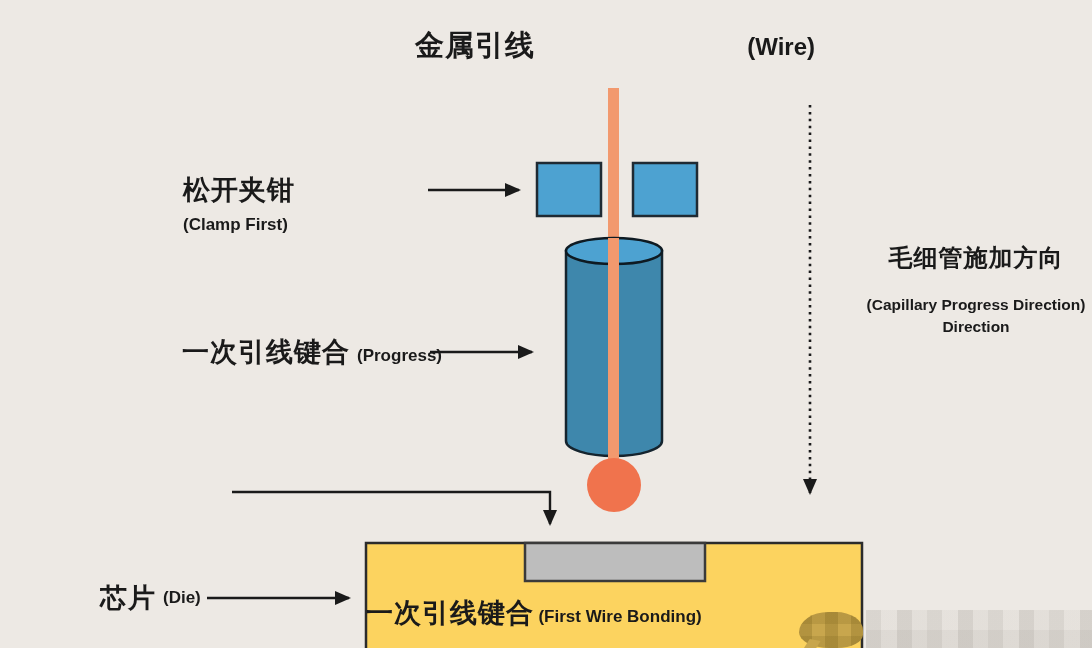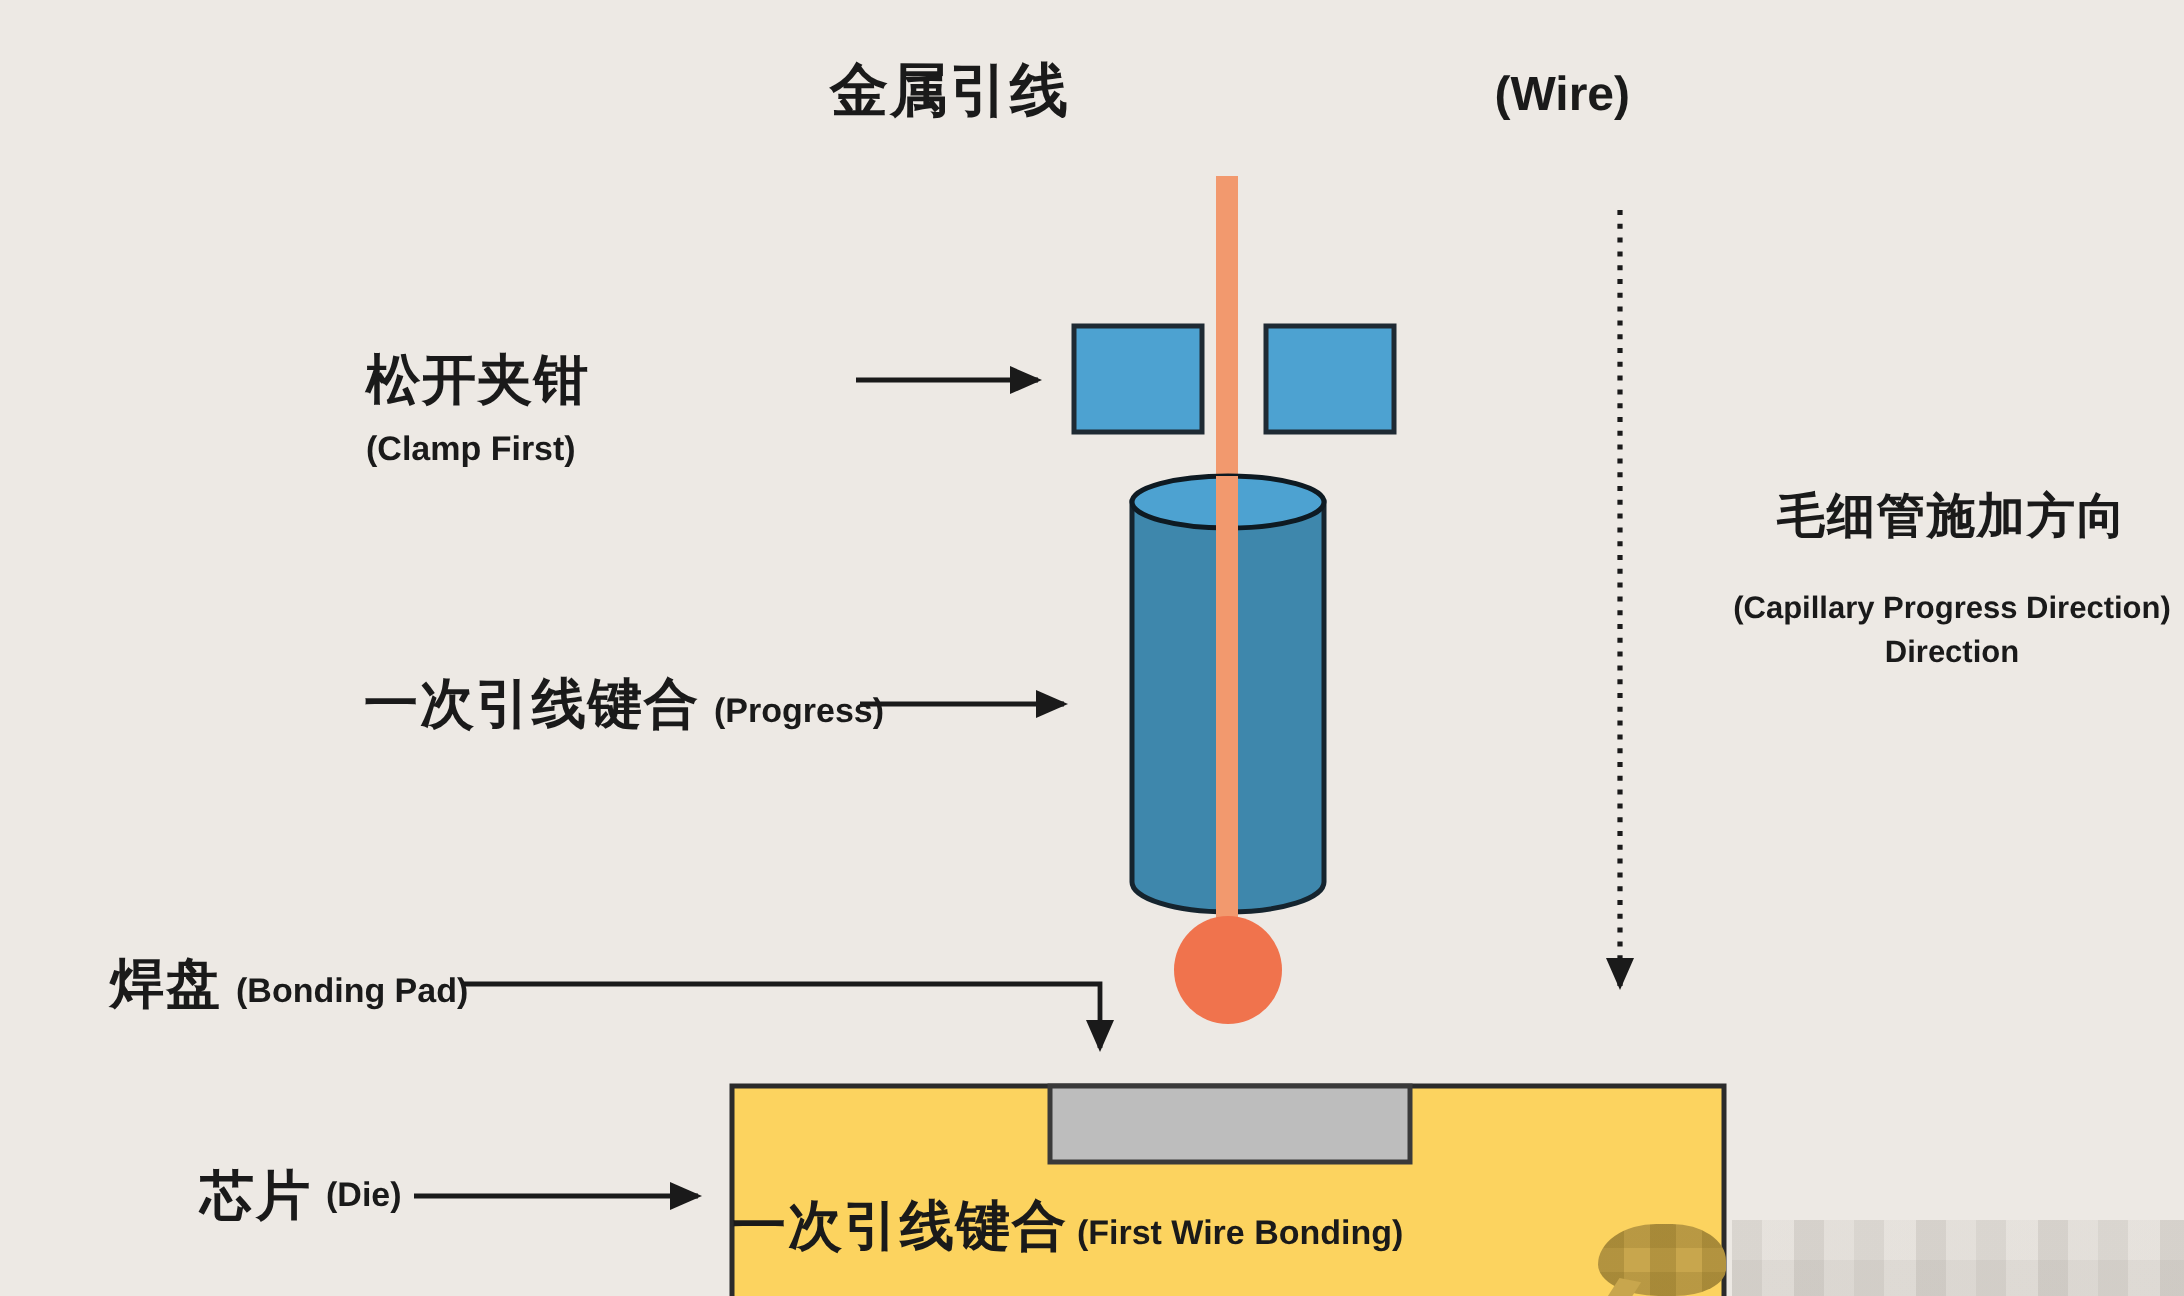--- a/index.html
+++ b/index.html
@@ -89,24 +89,20 @@
   <div class="label" style="left:183px;top:172px;flex-direction:column;">
     <span class="cn">松开夹钳</span>
     <span class="en">(Clamp First)</span>
   </div>
 
   <div class="label" style="left:182px;top:334px;">
     <span class="cn">一次引线键合</span>
     <span class="en">(Progress)</span>
   </div>
 
-  <div class="label" style="left:55px;top:474px;">
-    <span class="cn">焊盘</span>
-    <span class="en">(Bonding Pad)</span>
-  </div>
 
   <div class="label" style="left:100px;top:580px;align-items:center;">
     <span class="cn">芯片</span>
     <span class="en">(Die)</span>
   </div>
 
   <div class="dir-block">
     <span class="dir-cn">毛细管施加方向</span>
     <span class="dir-en">(Capillary Progress Direction)</span>
     <span class="dir-en2">Direction</span>

